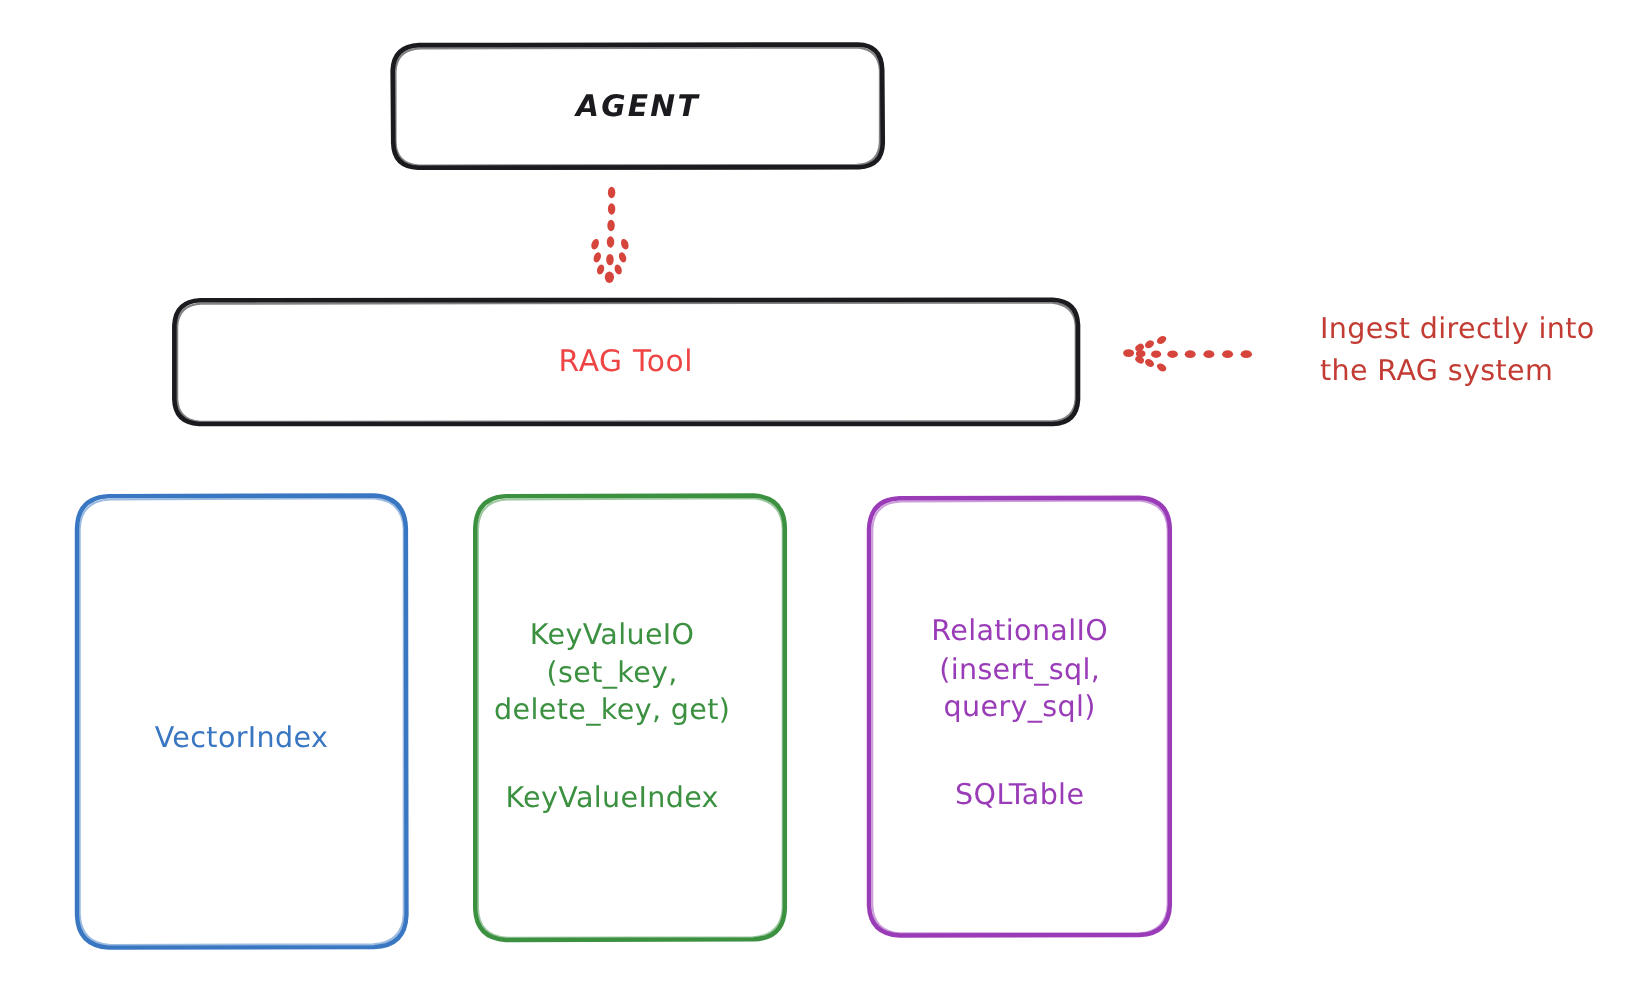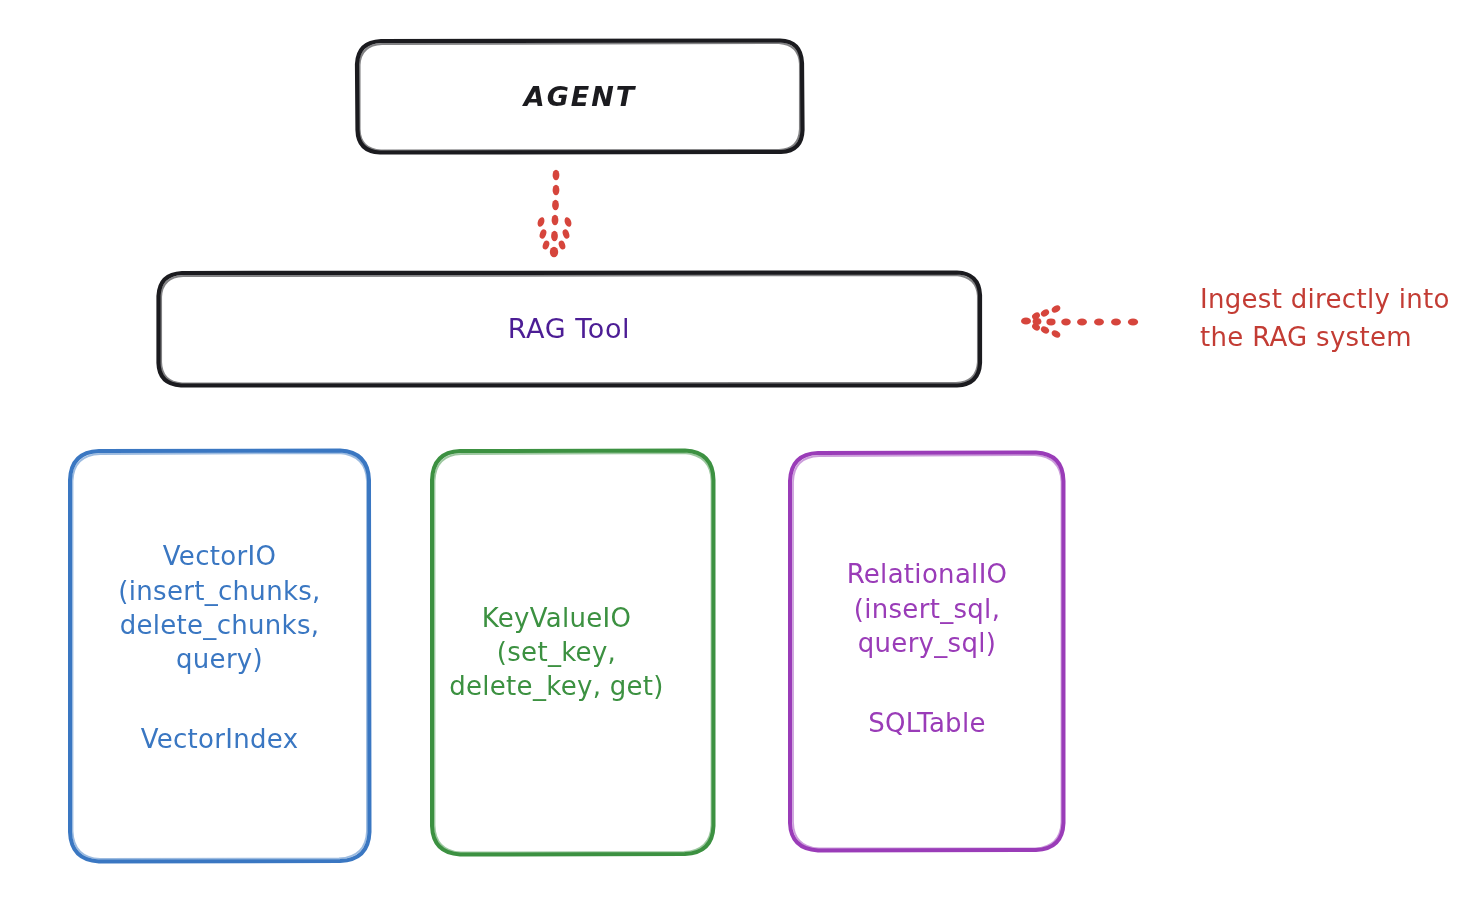--- a/index.html
+++ b/index.html
@@ -59,21 +59,21 @@
 
   
   #node-ragtool {
     left: 158px;
     top: 272px;
     width: 822px;
     height: 114px;
   }
   #node-ragtool .node-label {
     font-size: 27px;
-    color: #4c1d95;
+    color: #ef4444;
     letter-spacing: 0.6px;
   }
 
   
   #node-vector {
     left: 70px;
     top: 450px;
     width: 299px;
     height: 412px;
   }
@@ -188,33 +188,30 @@
   <div class="node" id="node-agent">
     <div class="node-label">AGENT</div>
   </div>
 
   <div class="node" id="node-ragtool">
     <div class="node-label">RAG Tool</div>
   </div>
 
   <div class="node provider" id="node-vector">
     <div class="stack">
-      <div class="node-label api-label">VectorIO
-(insert_chunks,
-delete_chunks,
-query)</div>
       <div class="node-label index-label">VectorIndex</div>
     </div>
   </div>
 
   <div class="node provider" id="node-keyvalue">
     <div class="stack">
       <div class="node-label api-label">KeyValueIO
 (set_key,
 delete_key, get)</div>
+      <div class="node-label index-label">KeyValueIndex</div>
     </div>
   </div>
 
   <div class="node provider" id="node-relational">
     <div class="stack">
       <div class="node-label api-label">RelationalIO
 (insert_sql,
 query_sql)</div>
       <div class="node-label index-label">SQLTable</div>
     </div>

